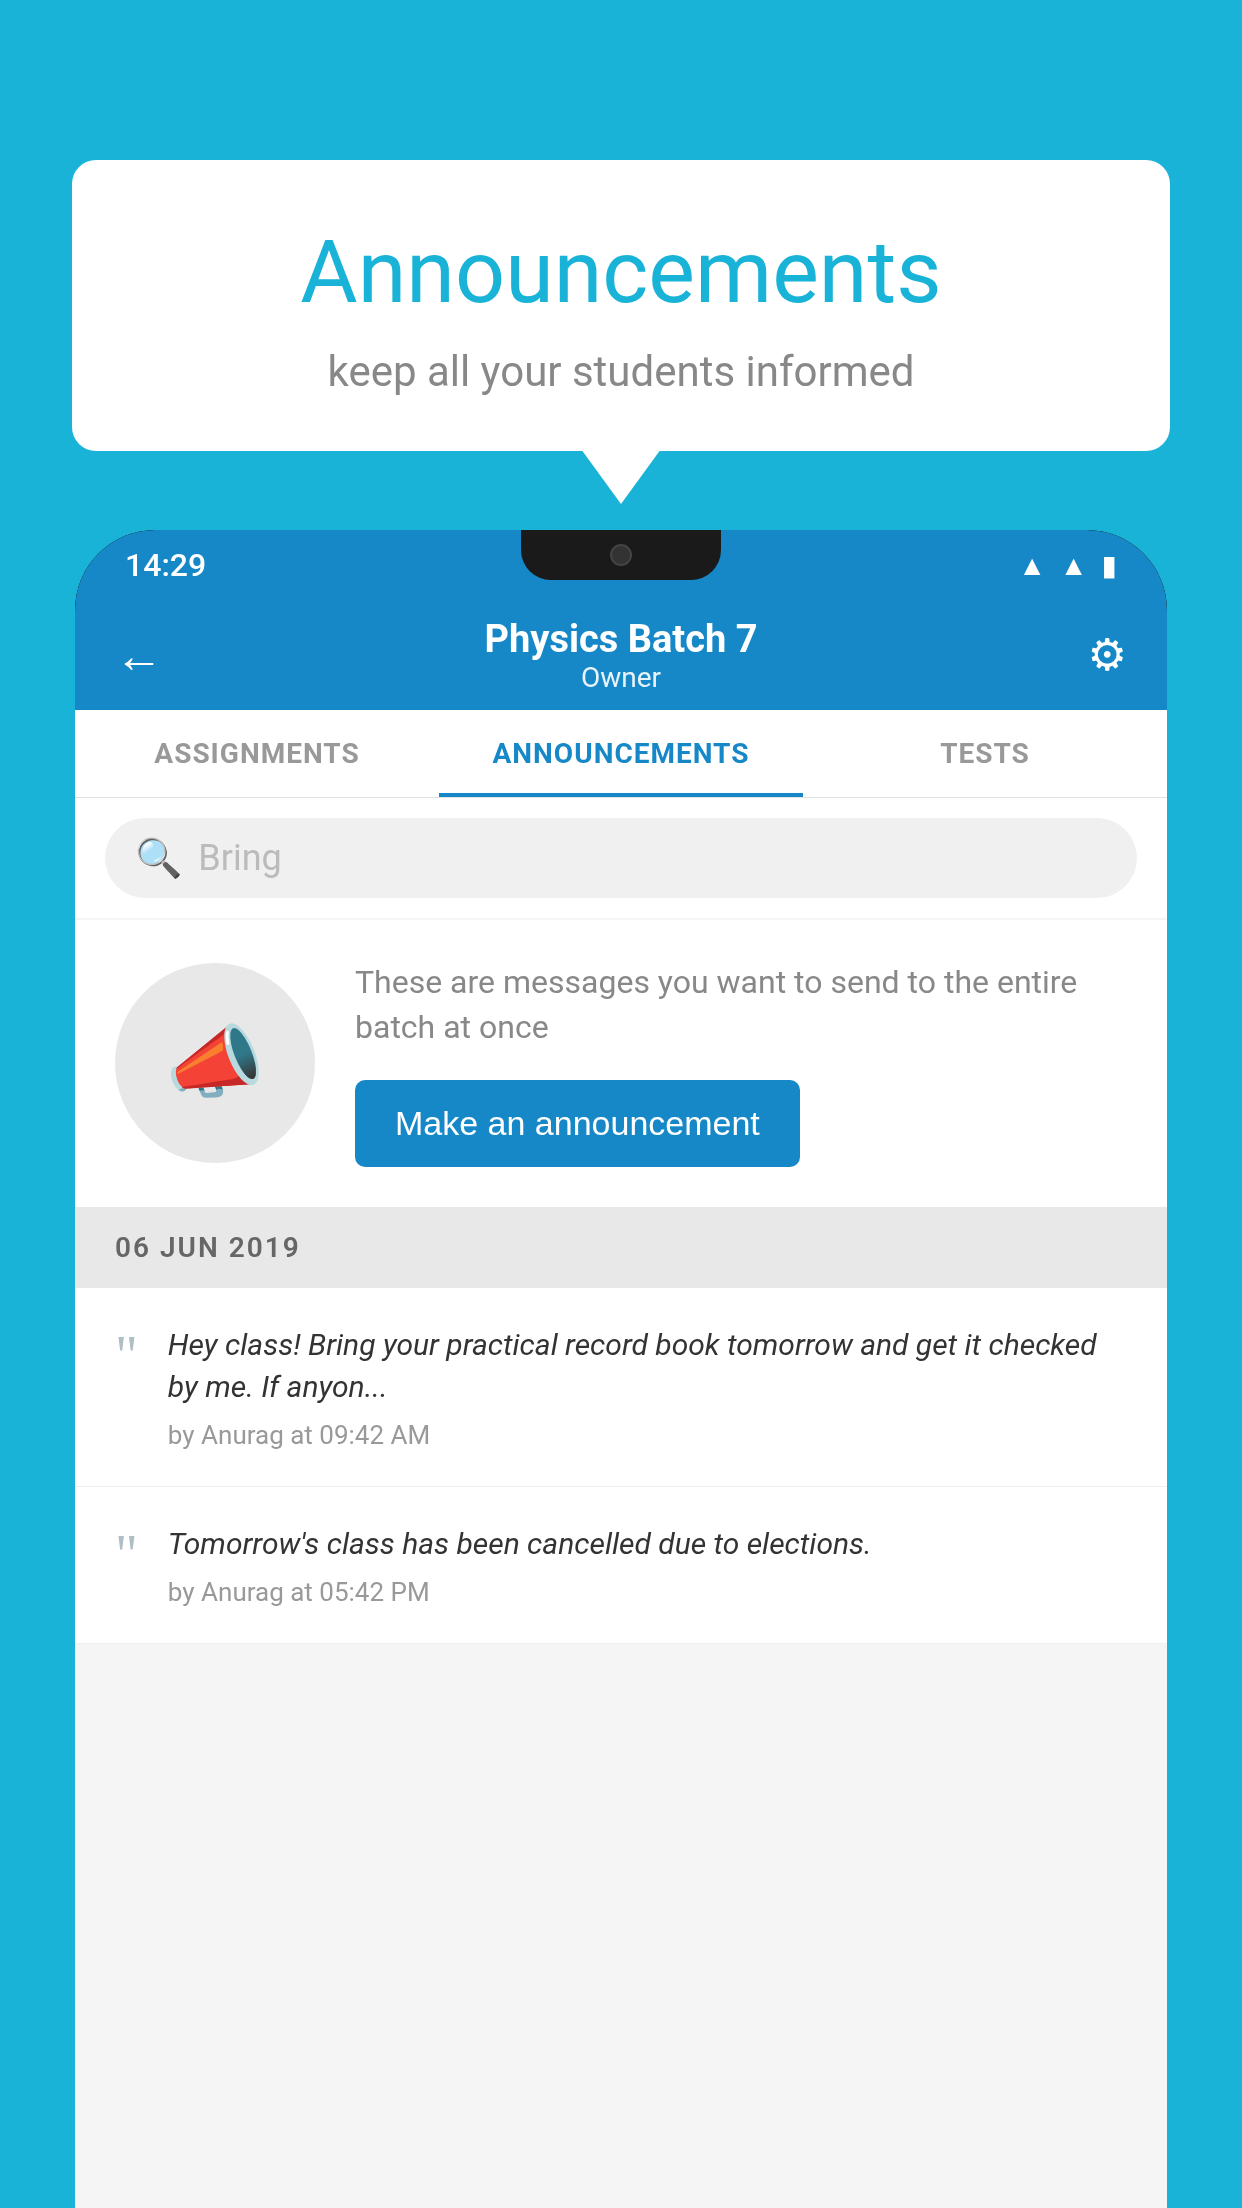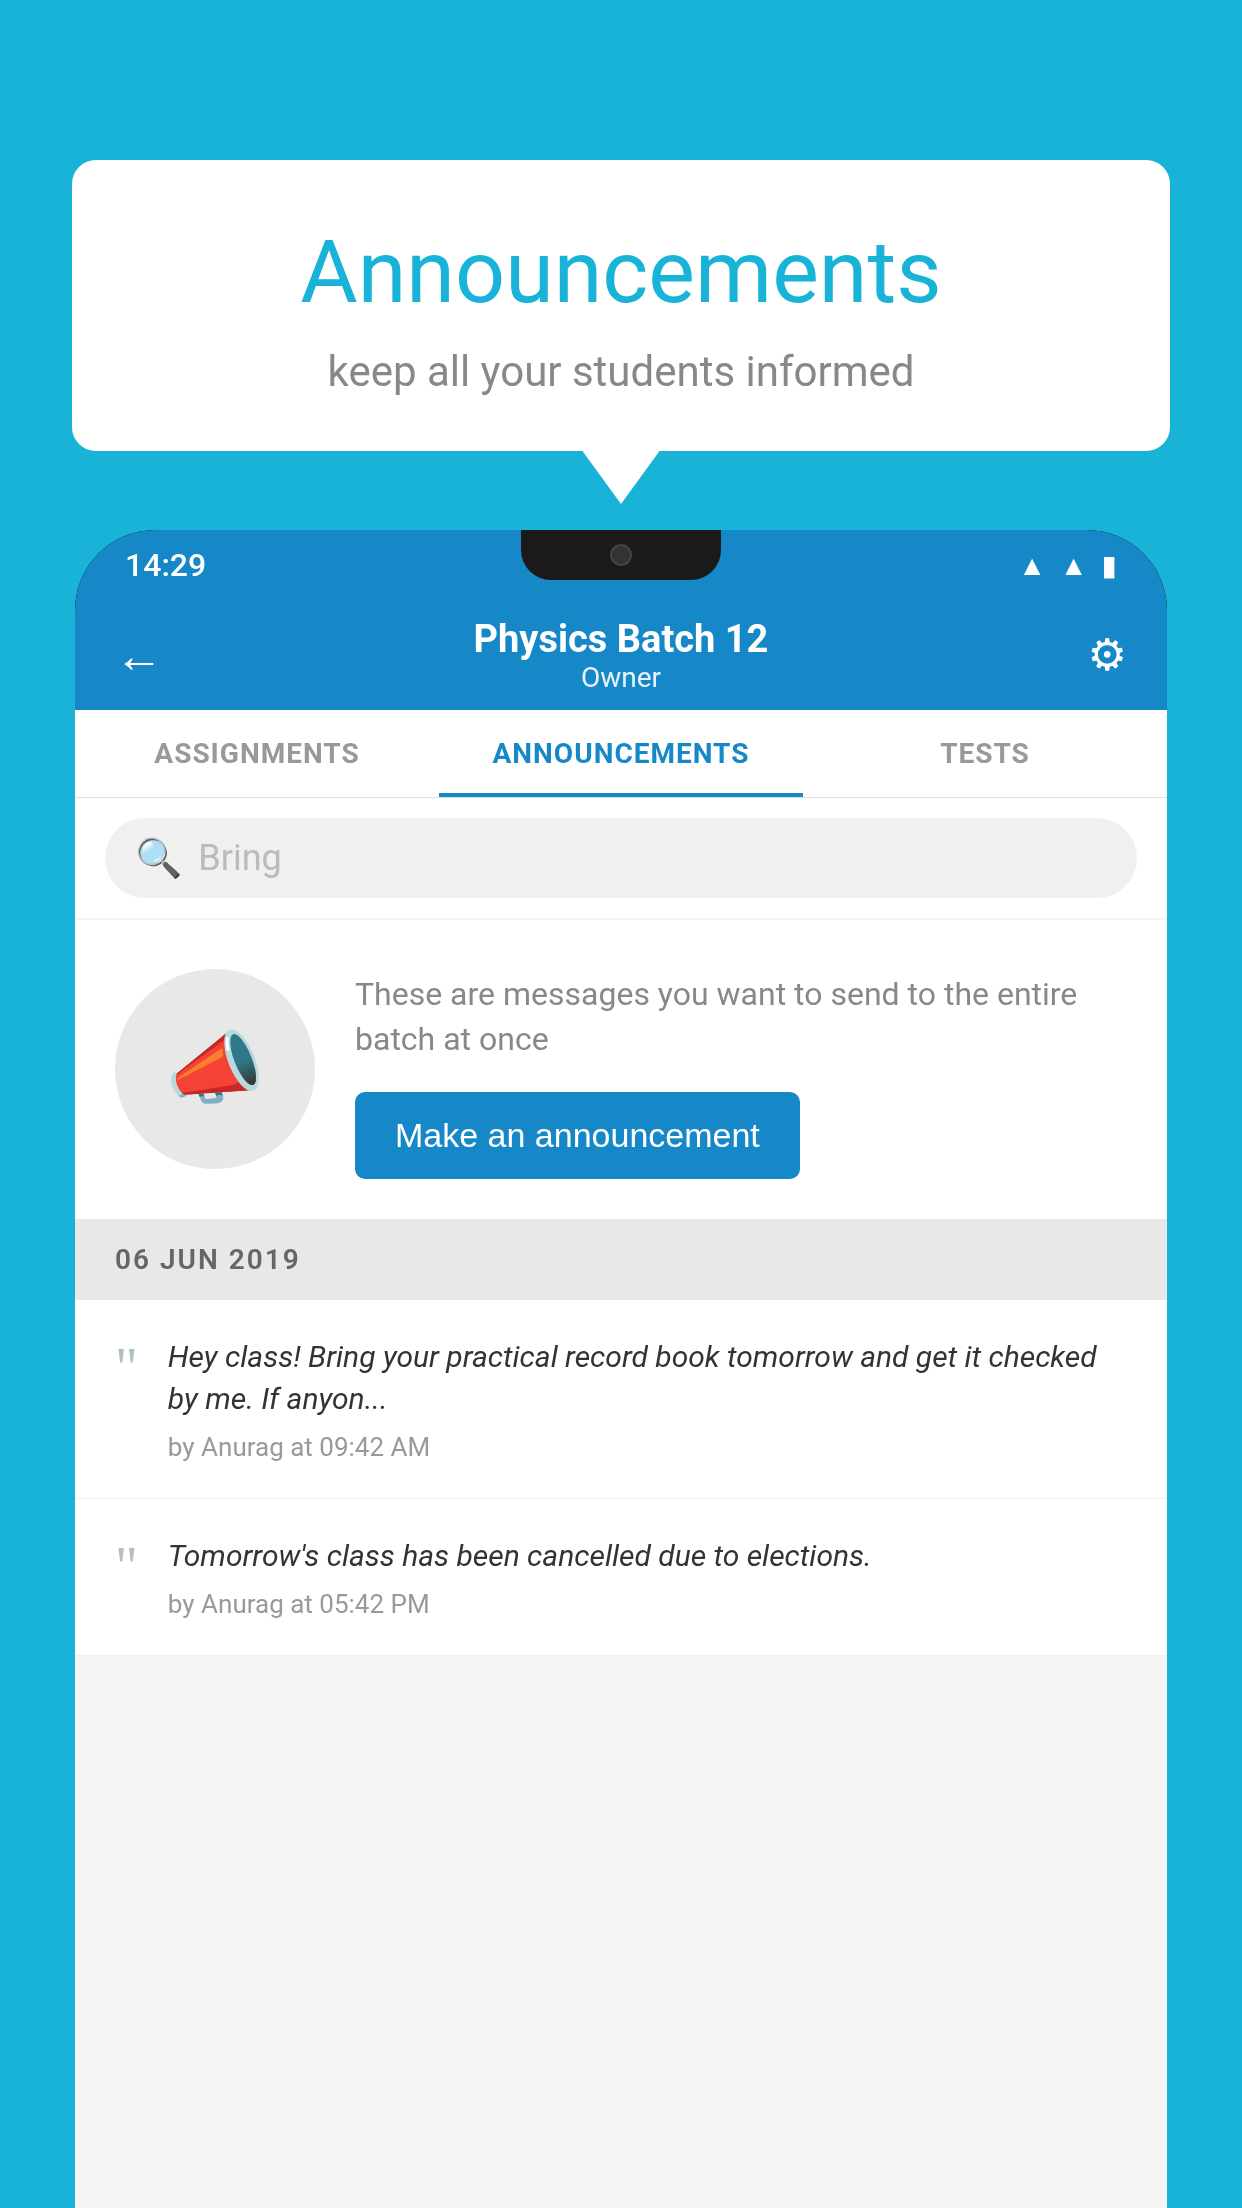--- a/index.html
+++ b/index.html
@@ -258,21 +258,20 @@
 
     .announcement-prompt-right {
       flex: 1;
     }
 
     .announcement-prompt-text {
       color: #888;
       font-size: 32px;
       line-height: 1.4;
       margin-bottom: 30px;
-      margin-top: 12px;
     }
 
     .make-announcement-btn {
       background: #1788c7;
       color: white;
       border: none;
       border-radius: 10px;
       padding: 24px 40px;
       font-size: 34px;
       font-weight: 500;
@@ -356,21 +355,21 @@
       <div class="status-bar-icons">
         <span>▲</span>
         <span>▲</span>
         <span>▮</span>
       </div>
     </div>
 
     <div class="app-bar">
       <span class="back-btn">←</span>
       <div class="app-bar-title-group">
-        <div class="app-bar-title">Physics Batch 12</div>
+        <div class="app-bar-title">Physics Batch 7</div>
         <div class="app-bar-subtitle">Owner</div>
       </div>
       <span class="settings-btn">⚙</span>
     </div>
 
     <div class="tabs">
       <div class="tab">
         <span>ASSIGNMENTS</span>
       </div>
       <div class="tab active">

